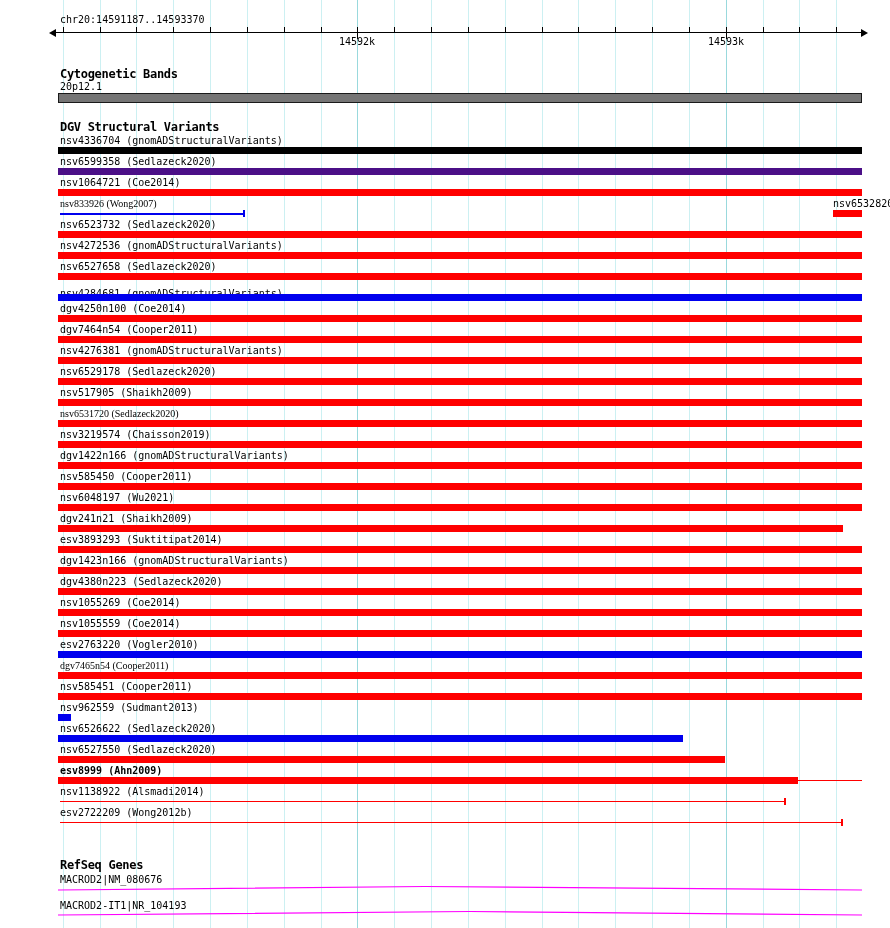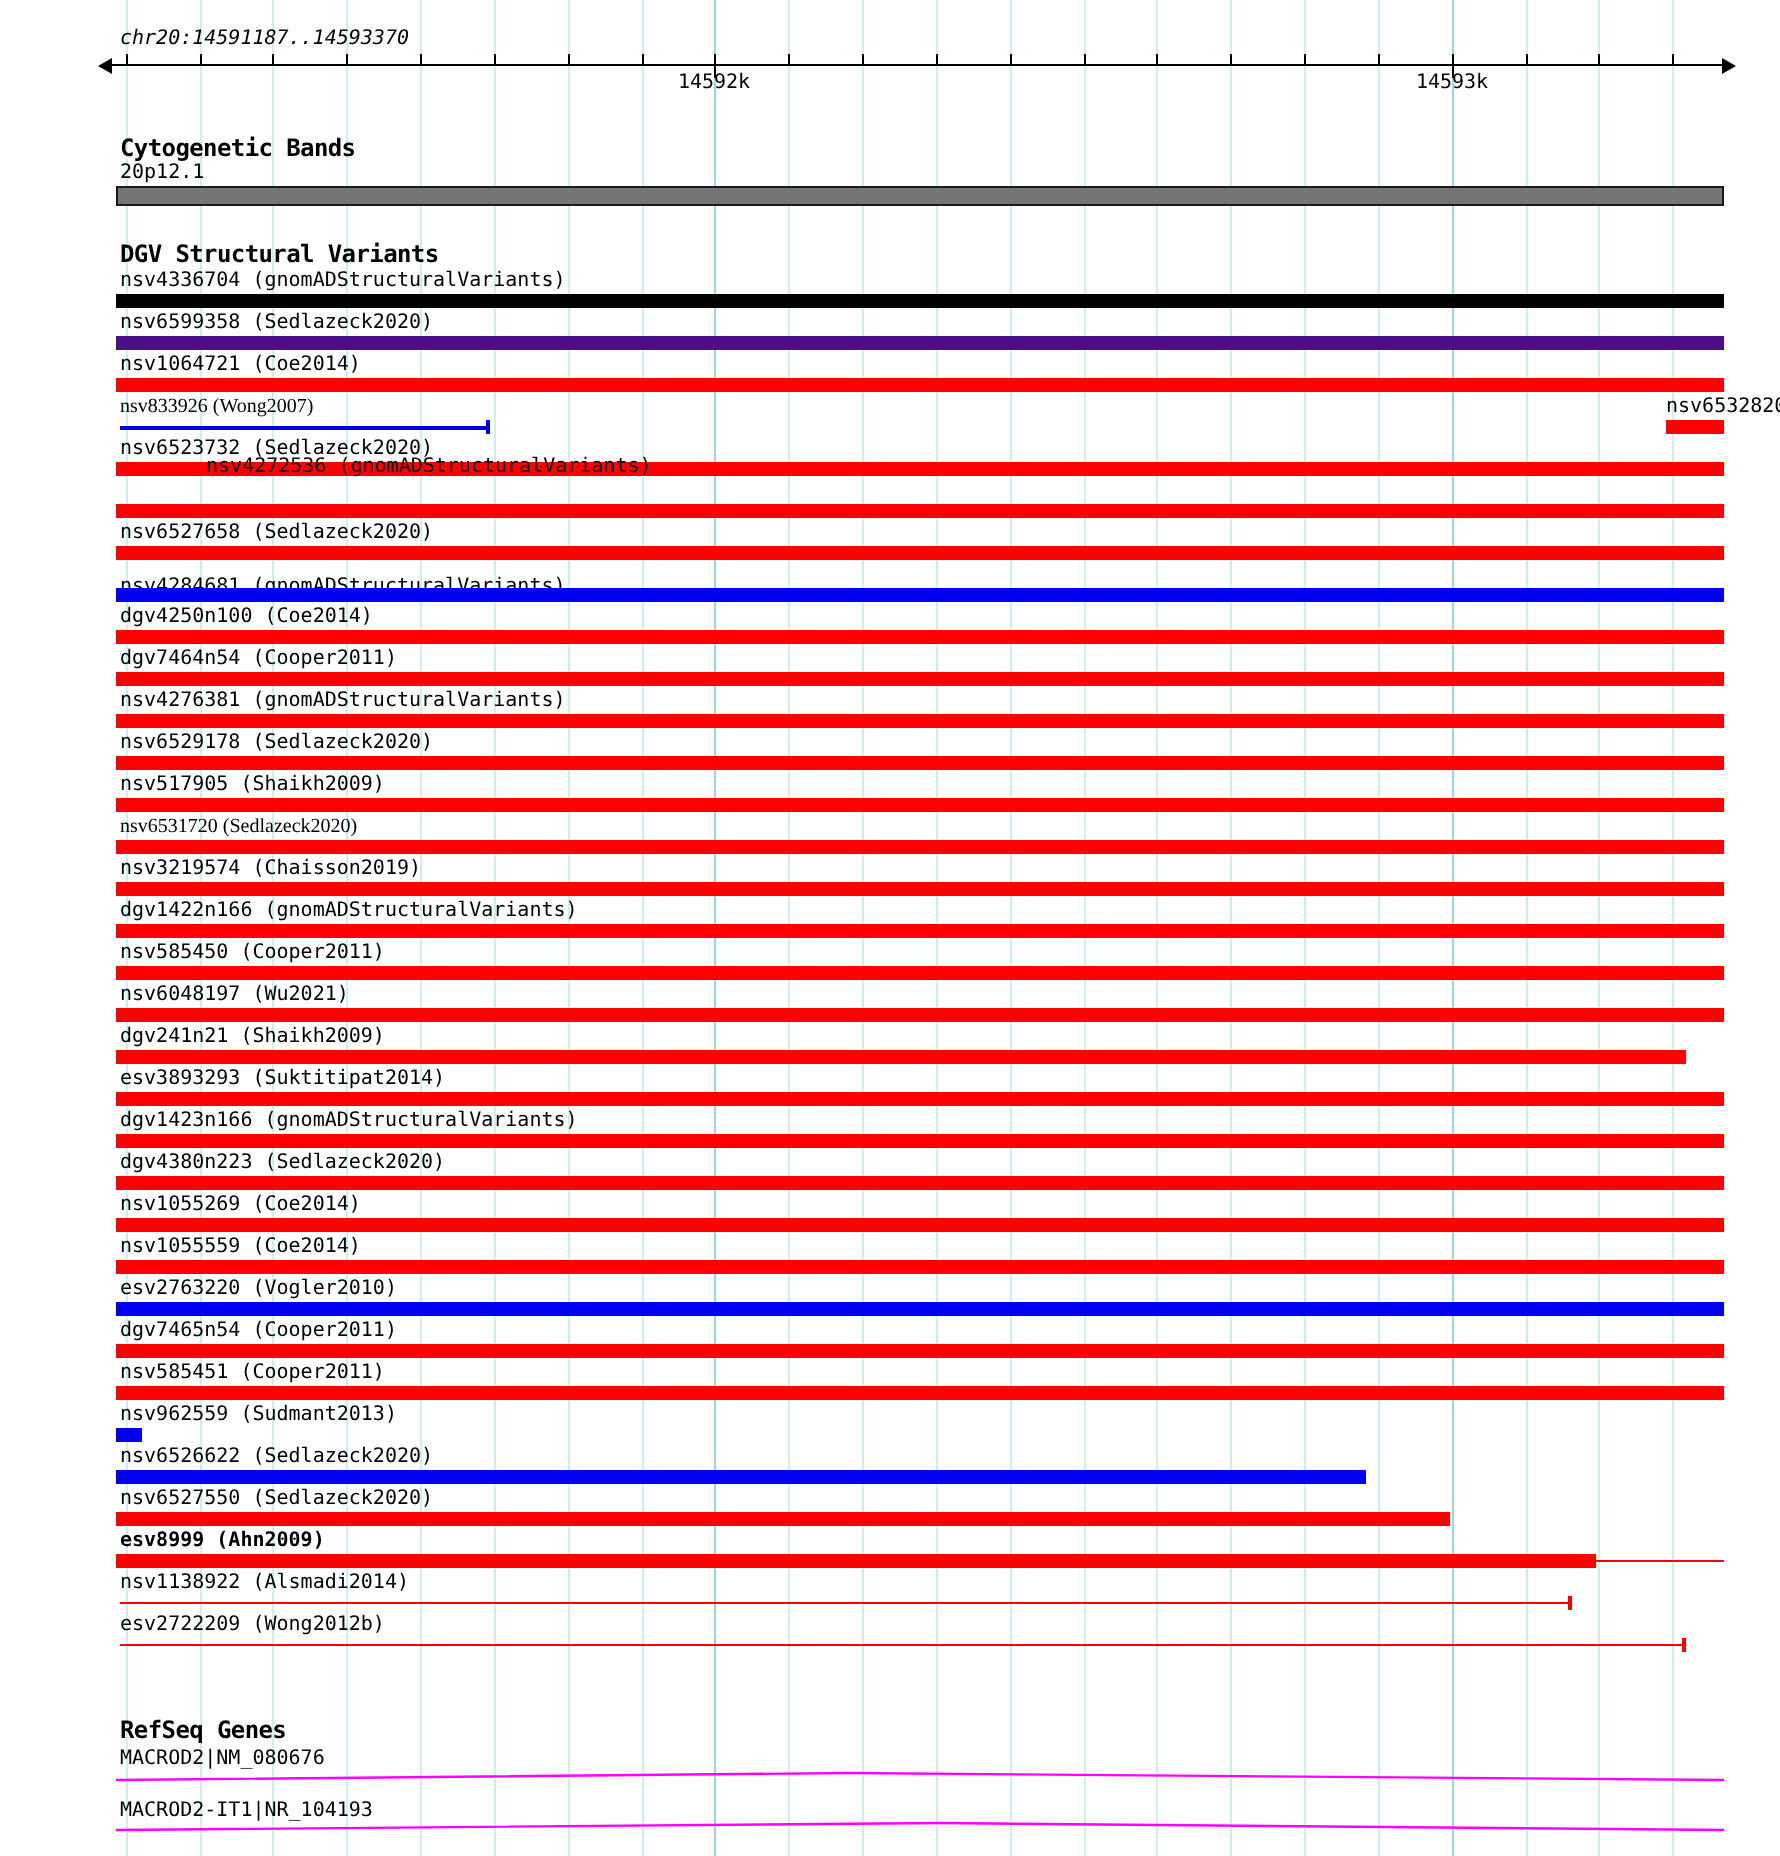--- a/index.html
+++ b/index.html
@@ -49,21 +49,21 @@
       <div class="grid-line" style="left: 615.2px; background: rgb(204, 240, 242);"></div>
       <div class="grid-line" style="left: 652.1px; background: rgb(204, 240, 242);"></div>
       <div class="grid-line" style="left: 688.9px; background: rgb(204, 240, 242);"></div>
       <div class="grid-line" style="left: 725.7px; background: rgb(153, 217, 221);"></div>
       <div class="grid-line" style="left: 762.6px; background: rgb(204, 240, 242);"></div>
       <div class="grid-line" style="left: 799.4px; background: rgb(204, 240, 242);"></div>
       <div class="grid-line" style="left: 836.2px; background: rgb(204, 240, 242);"></div>
     </div>
 
   <div id="ruler">
-    <div class="lbl" style="left:60px;top:14px;font-style:italic;">chr20:14591187..14593370</div>
+    <div class="lbl" style="left:60px;top:14px;">chr20:14591187..14593370</div>
     <div class="ruler-line"></div>
     <div class="arrowL"></div>
     <div class="arrowR"></div>
     <div id="ruler-ticks">
         <div class="tick" style="left: 62.8px; top: 27px; height: 6px;"></div>
         <div class="tick" style="left: 99.6px; top: 27px; height: 6px;"></div>
         <div class="tick" style="left: 136.4px; top: 27px; height: 6px;"></div>
         <div class="tick" style="left: 173.3px; top: 27px; height: 6px;"></div>
         <div class="tick" style="left: 210.1px; top: 27px; height: 6px;"></div>
         <div class="tick" style="left: 246.9px; top: 27px; height: 6px;"></div>
@@ -103,21 +103,21 @@
         <div class="bar" style="left: 58px; top: 168px; width: 804px; height: 7px; background: rgb(75, 15, 135);"></div>
         <div class="lbl" style="left: 60px; top: 177px;">nsv1064721 (Coe2014)</div>
         <div class="bar" style="left: 58px; top: 189px; width: 804px; height: 7px; background: rgb(255, 0, 0);"></div>
         <div class="lbl" style="left: 60px; top: 198px; font-family: Liberation Serif, serif;">nsv833926 (Wong2007)</div>
         <div class="vline" style="left: 60px; top: 213px; width: 184px; height: 2px; background: rgb(0, 0, 238);"></div>
         <div class="vline" style="left: 243px; top: 210px; width: 2px; height: 7px; background: rgb(0, 0, 238);"></div>
         <div class="lbl" style="left: 833px; top: 198px;">nsv6532820</div>
         <div class="bar" style="left: 833px; top: 210px; width: 29px; height: 7px; background: rgb(255, 0, 0);"></div>
         <div class="lbl" style="left: 60px; top: 219px;">nsv6523732 (Sedlazeck2020)</div>
         <div class="bar" style="left: 58px; top: 231px; width: 804px; height: 7px; background: rgb(255, 0, 0);"></div>
-        <div class="lbl" style="left: 60px; top: 228px; margin-left: 43px;">nsv4272536 (gnomADStructuralVariants)</div>
+        <div class="lbl" style="left: 60px; top: 240px;">nsv4272536 (gnomADStructuralVariants)</div>
         <div class="bar" style="left: 58px; top: 252px; width: 804px; height: 7px; background: rgb(255, 0, 0);"></div>
         <div class="lbl" style="left: 60px; top: 261px;">nsv6527658 (Sedlazeck2020)</div>
         <div class="bar" style="left: 58px; top: 273px; width: 804px; height: 7px; background: rgb(255, 0, 0);"></div>
         <div class="lbl" style="left: 60px; top: 288px;">nsv4284681 (gnomADStructuralVariants)</div>
         <div class="bar" style="left: 58px; top: 294px; width: 804px; height: 7px; background: rgb(0, 0, 238);"></div>
         <div class="lbl" style="left: 60px; top: 303px;">dgv4250n100 (Coe2014)</div>
         <div class="bar" style="left: 58px; top: 315px; width: 804px; height: 7px; background: rgb(255, 0, 0);"></div>
         <div class="lbl" style="left: 60px; top: 324px;">dgv7464n54 (Cooper2011)</div>
         <div class="bar" style="left: 58px; top: 336px; width: 804px; height: 7px; background: rgb(255, 0, 0);"></div>
         <div class="lbl" style="left: 60px; top: 345px;">nsv4276381 (gnomADStructuralVariants)</div>
@@ -143,21 +143,21 @@
         <div class="lbl" style="left: 60px; top: 555px;">dgv1423n166 (gnomADStructuralVariants)</div>
         <div class="bar" style="left: 58px; top: 567px; width: 804px; height: 7px; background: rgb(255, 0, 0);"></div>
         <div class="lbl" style="left: 60px; top: 576px;">dgv4380n223 (Sedlazeck2020)</div>
         <div class="bar" style="left: 58px; top: 588px; width: 804px; height: 7px; background: rgb(255, 0, 0);"></div>
         <div class="lbl" style="left: 60px; top: 597px;">nsv1055269 (Coe2014)</div>
         <div class="bar" style="left: 58px; top: 609px; width: 804px; height: 7px; background: rgb(255, 0, 0);"></div>
         <div class="lbl" style="left: 60px; top: 618px;">nsv1055559 (Coe2014)</div>
         <div class="bar" style="left: 58px; top: 630px; width: 804px; height: 7px; background: rgb(255, 0, 0);"></div>
         <div class="lbl" style="left: 60px; top: 639px;">esv2763220 (Vogler2010)</div>
         <div class="bar" style="left: 58px; top: 651px; width: 804px; height: 7px; background: rgb(0, 0, 238);"></div>
-        <div class="lbl" style="left: 60px; top: 660px;">dgv7465n54 (Cooper2011)</div>
+        <div class="lbl" style="left: 60px; top: 660px; font-family: Liberation Serif, serif;">dgv7465n54 (Cooper2011)</div>
         <div class="bar" style="left: 58px; top: 672px; width: 804px; height: 7px; background: rgb(255, 0, 0);"></div>
         <div class="lbl" style="left: 60px; top: 681px;">nsv585451 (Cooper2011)</div>
         <div class="bar" style="left: 58px; top: 693px; width: 804px; height: 7px; background: rgb(255, 0, 0);"></div>
         <div class="lbl" style="left: 60px; top: 702px;">nsv962559 (Sudmant2013)</div>
         <div class="bar" style="left: 58px; top: 714px; width: 13px; height: 7px; background: rgb(0, 0, 238);"></div>
         <div class="lbl" style="left: 60px; top: 723px;">nsv6526622 (Sedlazeck2020)</div>
         <div class="bar" style="left: 58px; top: 735px; width: 625px; height: 7px; background: rgb(0, 0, 238);"></div>
         <div class="lbl" style="left: 60px; top: 744px;">nsv6527550 (Sedlazeck2020)</div>
         <div class="bar" style="left: 58px; top: 756px; width: 667px; height: 7px; background: rgb(255, 0, 0);"></div>
         <div class="lbl" style="left: 60px; top: 765px; font-weight: bold;">esv8999 (Ahn2009)</div>

